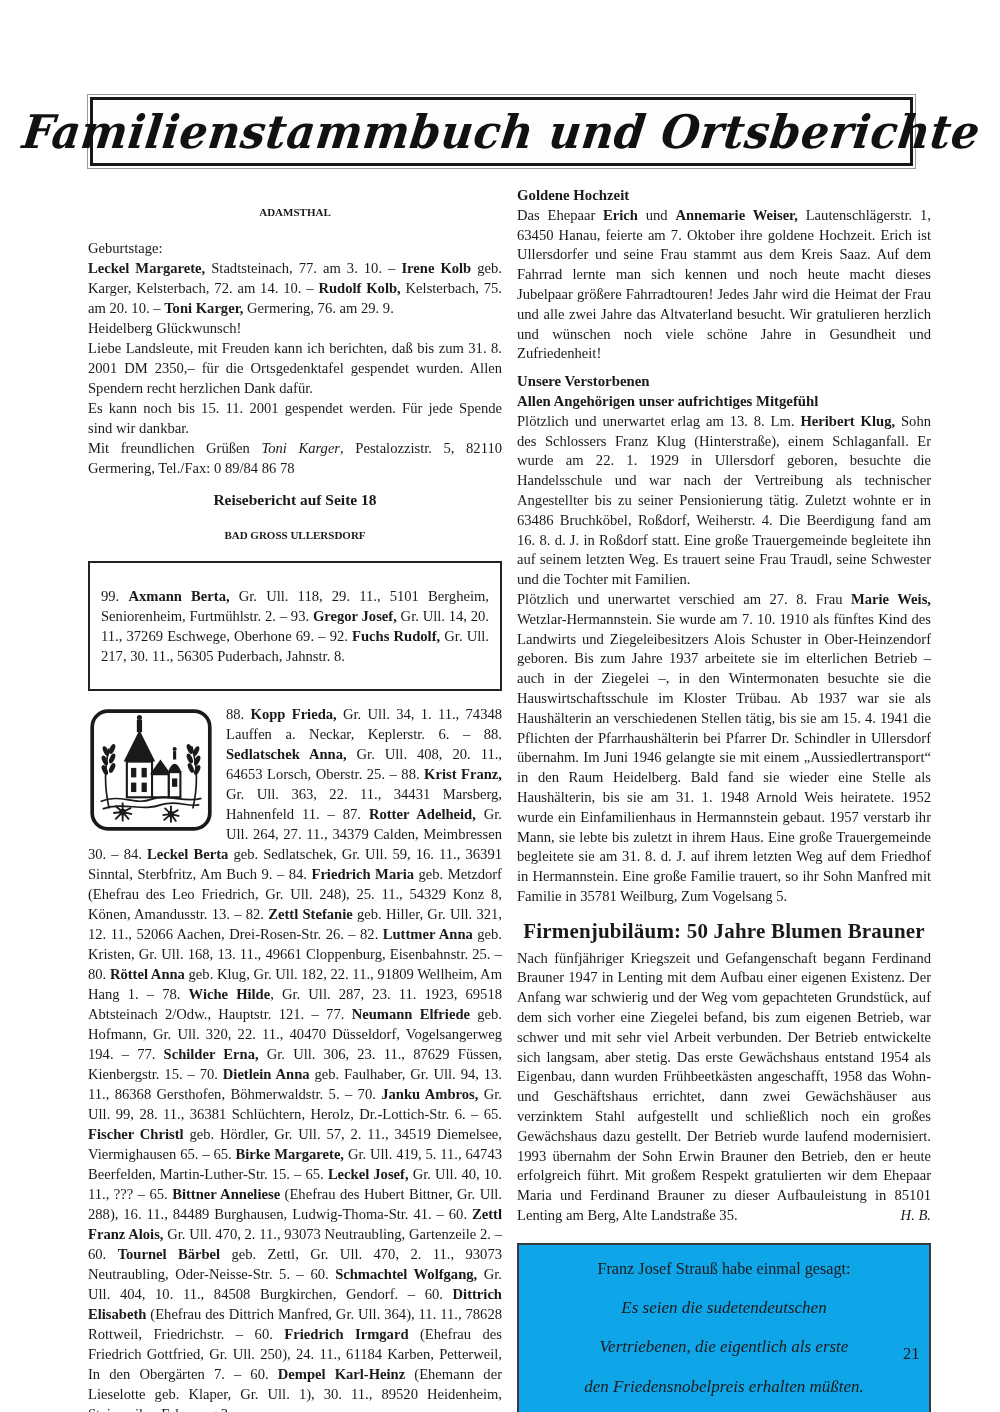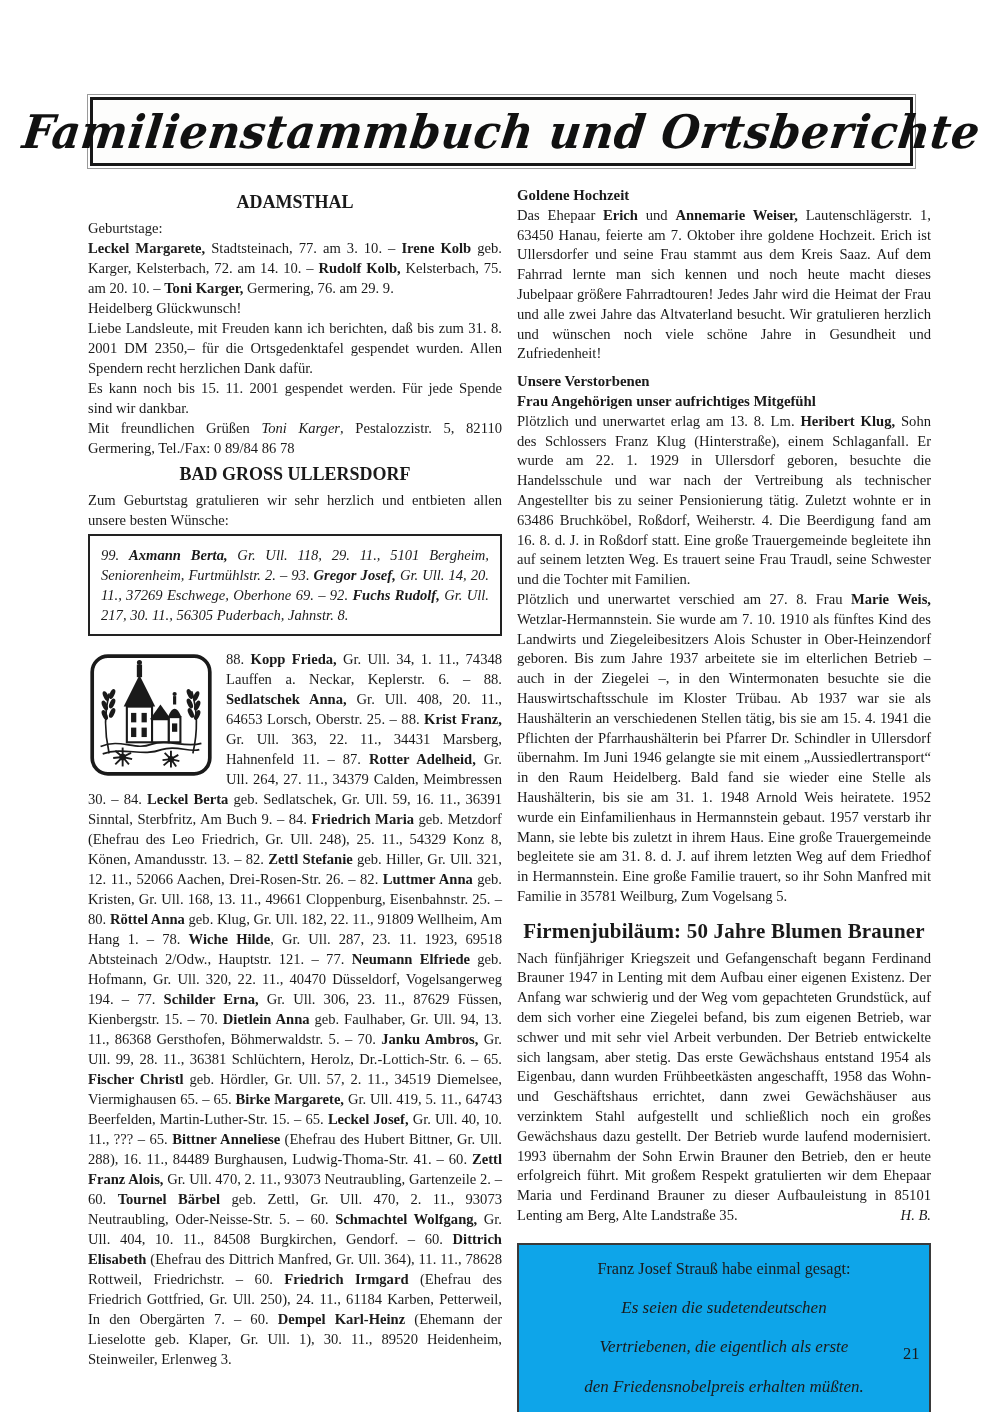--- a/index.html
+++ b/index.html
@@ -21,25 +21,25 @@
   }
   
   .col { position:absolute; top:186px; width:414px; }
   .col-left  { left:88px; }
   .col-right { left:517px; }
   .bt {
     margin:0; font-size:14.6px; line-height:20px; text-align:justify;
     hyphens:auto; -webkit-hyphens:auto;
   }
   .col-right .bt { line-height:19.8px; }
-  .h-sec { margin:6px; font-size:18px; line-height:20px; font-weight:bold; text-align:center; }
+  .h-sec { margin:16px; font-size:11px; line-height:20px; font-weight:bold; text-align:center; }
   .h-run { margin:0; font-size:14.8px; line-height:19.8px; font-weight:bold; text-align:left; }
   .h-note { margin:13px 0 15px 0; font-size:15.5px; font-weight:bold; text-align:center; }
   .mt-sec { margin-top:8px; }
-  .list-box { border:2px solid #222; padding:9px 11px; margin:4px 0 13px 0;font-style:italic; }
+  .list-box { border:2px solid #222; padding:23px 11px; margin:4px 0 13px 0; }
   .church-float { float:left; width:126px; height:126px; margin:3px 12px 2px 0; }
   .church-float svg { display:block; }
   .h-jub { margin:12px 0 5px 0; font-size:21px; line-height:25px; font-weight:bold; text-align:center; letter-spacing:0.2px; }
   .quote-box {
     border:2px solid #3a3a3a; margin-top:17px; padding:13px 10px 15px 10px;
     text-align:center; background:#0ea5e9;
   }
   .quote-intro { margin:0 0 9px 0; font-size:16.2px; line-height:22px; }
   .quote-line { margin:16px; font-size:17px; line-height:23.5px; font-style:italic; }
   .page-number { position:absolute; left:903px; top:1344px; font-size:16.5px; }
@@ -55,22 +55,22 @@
   </header>
 
   <section class="col col-left">
     <h2 class="h-sec">ADAMSTHAL</h2>
     <p class="bt">Geburtstage:</p>
     <p class="bt"><b>Leckel Margarete,</b> Stadtsteinach, 77. am 3. 10. – <b>Irene Kolb</b> geb. Karger, Kelsterbach, 72. am 14. 10. – <b>Rudolf Kolb,</b> Kelsterbach, 75. am 20. 10. – <b>Toni Karger,</b> Germering, 76. am 29. 9.</p>
     <p class="bt">Heidelberg Glückwunsch!</p>
     <p class="bt">Liebe Landsleute, mit Freuden kann ich berichten, daß bis zum 31. 8. 2001 DM 2350,– für die Ortsgedenktafel gespendet wurden. Allen Spendern recht herzlichen Dank dafür.</p>
     <p class="bt">Es kann noch bis 15. 11. 2001 gespendet werden. Für jede Spende sind wir dankbar.</p>
     <p class="bt">Mit freundlichen Grüßen <span style="font-style: italic;">Toni Karger</span>, Pestalozzistr. 5, 82110 Germering, Tel./Fax: 0 89/84 86 78</p>
+    <p class="h-note">Reisebericht auf Seite 18</p>
     <h2 class="h-sec">BAD GROSS ULLERSDORF</h2>
-    <p class="bt">Zum Geburtstag gratulieren wir sehr herzlich und entbieten allen unsere besten Wünsche:</p>
 
     <div class="list-box">
       <p class="bt">99. <b>Axmann Berta,</b> Gr. Ull. 118, 29. 11., 5101 Bergheim, Seniorenheim, Furtmühlstr. 2. – 93. <b>Gregor Josef,</b> Gr. Ull. 14, 20. 11., 37269 Eschwege, Oberhone 69. – 92. <b>Fuchs Rudolf,</b> Gr. Ull. 217, 30. 11., 56305 Puderbach, Jahnstr. 8.</p>
     </div>
 
     <div class="bt">
       <span class="church-float">
         <svg viewBox="0 0 120 120" width="126" height="126" aria-hidden="true">
           <rect x="4" y="4" width="112" height="112" rx="15" fill="#ffffff" stroke="#1a1a1a" stroke-width="3.5"></rect>
           <g stroke="#1a1a1a" stroke-width="1.6" fill="none" stroke-linecap="round">
@@ -139,21 +139,21 @@
         </svg>
       </span><span>88. <b>Kopp Frieda,</b> Gr. Ull. 34, 1. 11., 74348 Lauffen a. Neckar, Keplerstr. 6. – 88. <b>Sedlatschek Anna,</b> Gr. Ull. 408, 20. 11., 64653 Lorsch, Oberstr. 25. – 88. <b>Krist Franz,</b> Gr. Ull. 363, 22. 11., 34431 Marsberg, Hahnenfeld 11. – 87. <b>Rotter Adelheid,</b> Gr. Ull. 264, 27. 11., 34379 Calden, Meimbressen 30. – 84. <b>Leckel Berta</b> geb. Sedlatschek, Gr. Ull. 59, 16. 11., 36391 Sinntal, Sterbfritz, Am Buch 9. – 84. <b>Friedrich Maria</b> geb. Metzdorf (Ehefrau des Leo Friedrich, Gr. Ull. 248), 25. 11., 54329 Konz 8, Könen, Amandusstr. 13. – 82. <b>Zettl Stefanie</b> geb. Hiller, Gr. Ull. 321, 12. 11., 52066 Aachen, Drei-Rosen-Str. 26. – 82. <b>Luttmer Anna</b> geb. Kristen, Gr. Ull. 168, 13. 11., 49661 Cloppenburg, Eisenbahnstr. 25. – 80. <b>Röttel Anna</b> geb. Klug, Gr. Ull. 182, 22. 11., 91809 Wellheim, Am Hang 1. – 78. <b>Wiche Hilde</b>, Gr. Ull. 287, 23. 11. 1923, 69518 Abtsteinach 2/Odw., Hauptstr. 121. – 77. <b>Neumann Elfriede</b> geb. Hofmann, Gr. Ull. 320, 22. 11., 40470 Düsseldorf, Vogelsangerweg 194. – 77. <b>Schilder Erna,</b> Gr. Ull. 306, 23. 11., 87629 Füssen, Kienbergstr. 15. – 70. <b>Dietlein Anna</b> geb. Faulhaber, Gr. Ull. 94, 13. 11., 86368 Gersthofen, Böhmerwaldstr. 5. – 70. <b>Janku Ambros,</b> Gr. Ull. 99, 28. 11., 36381 Schlüchtern, Herolz, Dr.-Lottich-Str. 6. – 65. <b>Fischer Christl</b> geb. Hördler, Gr. Ull. 57, 2. 11., 34519 Diemelsee, Viermighausen 65. – 65. <b>Birke Margarete,</b> Gr. Ull. 419, 5. 11., 64743 Beerfelden, Martin-Luther-Str. 15. – 65. <b>Leckel Josef,</b> Gr. Ull. 40, 10. 11., ??? – 65. <b>Bittner Anneliese</b> (Ehefrau des Hubert Bittner, Gr. Ull. 288), 16. 11., 84489 Burghausen, Ludwig-Thoma-Str. 41. – 60. <b>Zettl Franz Alois,</b> Gr. Ull. 470, 2. 11., 93073 Neutraubling, Gartenzeile 2. – 60. <b>Tournel Bärbel</b> geb. Zettl, Gr. Ull. 470, 2. 11., 93073 Neutraubling, Oder-Neisse-Str. 5. – 60. <b>Schmachtel Wolfgang,</b> Gr. Ull. 404, 10. 11., 84508 Burgkirchen, Gendorf. – 60. <b>Dittrich Elisabeth</b> (Ehefrau des Dittrich Manfred, Gr. Ull. 364), 11. 11., 78628 Rottweil, Friedrichstr. – 60. <b>Friedrich Irmgard</b> (Ehefrau des Friedrich Gottfried, Gr. Ull. 250), 24. 11., 61184 Karben, Petterweil, In den Obergärten 7. – 60. <b>Dempel Karl-Heinz</b> (Ehemann der Lieselotte geb. Klaper, Gr. Ull. 1), 30. 11., 89520 Heidenheim, Steinweiler, Erlenweg 3.</span>
     </div>
   </section>
 
   <section class="col col-right">
     <h3 class="h-run">Goldene Hochzeit</h3>
     <p class="bt">Das Ehepaar <b>Erich</b> und <b>Annemarie Weiser,</b> Lautenschlägerstr. 1, 63450 Hanau, feierte am 7. Oktober ihre goldene Hochzeit. Erich ist Ullersdorfer und seine Frau stammt aus dem Kreis Saaz. Auf dem Fahrrad lernte man sich kennen und noch heute macht dieses Jubelpaar größere Fahrradtouren! Jedes Jahr wird die Heimat der Frau und alle zwei Jahre das Altvaterland besucht. Wir gratulieren herzlich und wünschen noch viele schöne Jahre in Gesundheit und Zufriedenheit!</p>
 
     <h3 class="h-run mt-sec">Unsere Verstorbenen</h3>
-    <h3 class="h-run">Frau Angehörigen unser aufrichtiges Mitgefühl</h3>
+    <h3 class="h-run">Allen Angehörigen unser aufrichtiges Mitgefühl</h3>
     <p class="bt">Plötzlich und unerwartet erlag am 13. 8. Lm. <b>Heribert Klug,</b> Sohn des Schlossers Franz Klug (Hinterstraße), einem Schlaganfall. Er wurde am 22. 1. 1929 in Ullersdorf geboren, besuchte die Handelsschule und war nach der Vertreibung als technischer Angestellter bis zu seiner Pensionierung tätig. Zuletzt wohnte er in 63486 Bruchköbel, Roßdorf, Weiherstr. 4. Die Beerdigung fand am 16. 8. d. J. in Roßdorf statt. Eine große Trauergemeinde begleitete ihn auf seinem letzten Weg. Es trauert seine Frau Traudl, seine Schwester und die Tochter mit Familien.</p>
     <p class="bt">Plötzlich und unerwartet verschied am 27. 8. Frau <b>Marie Weis,</b> Wetzlar-Hermannstein. Sie wurde am 7. 10. 1910 als fünftes Kind des Landwirts und Ziegeleibesitzers Alois Schuster in Ober-Heinzendorf geboren. Bis zum Jahre 1937 arbeitete sie im elterlichen Betrieb – auch in der Ziegelei –, in den Wintermonaten besuchte sie die Hauswirtschaftsschule im Kloster Trübau. Ab 1937 war sie als Haushälterin an verschiedenen Stellen tätig, bis sie am 15. 4. 1941 die Pflichten der Pfarrhaushälterin bei Pfarrer Dr. Schindler in Ullersdorf übernahm. Im Juni 1946 gelangte sie mit einem „Aussiedlertransport“ in den Raum Heidelberg. Bald fand sie wieder eine Stelle als Haushälterin, bis sie am 31. 1. 1948 Arnold Weis heiratete. 1952 wurde ein Einfamilienhaus in Hermannstein gebaut. 1957 verstarb ihr Mann, sie lebte bis zuletzt in ihrem Haus. Eine große Trauergemeinde begleitete sie am 31. 8. d. J. auf ihrem letzten Weg auf dem Friedhof in Hermannstein. Eine große Familie trauert, so ihr Sohn Manfred mit Familie in 35781 Weilburg, Zum Vogelsang 5.</p>
 
     <h2 class="h-jub">Firmenjubiläum: 50 Jahre Blumen Brauner</h2>
     <p class="bt">Nach fünfjähriger Kriegszeit und Gefangenschaft begann Ferdinand Brauner 1947 in Lenting mit dem Aufbau einer eigenen Existenz. Der Anfang war schwierig und der Weg vom gepachteten Grundstück, auf dem sich vorher eine Ziegelei befand, bis zum eigenen Betrieb, war schwer und mit sehr viel Arbeit verbunden. Der Betrieb entwickelte sich langsam, aber stetig. Das erste Gewächshaus entstand 1954 als Eigenbau, dann wurden Frühbeetkästen angeschafft, 1958 das Wohn- und Geschäftshaus errichtet, dann zwei Gewächshäuser aus verzinktem Stahl aufgestellt und schließlich noch ein großes Gewächshaus dazu gestellt. Der Betrieb wurde laufend modernisiert. 1993 übernahm der Sohn Erwin Brauner den Betrieb, den er heute erfolgreich führt. Mit großem Respekt gratulierten wir dem Ehepaar Maria und Ferdinand Brauner zu dieser Aufbauleistung in 85101 Lenting am Berg, Alte Landstraße 35.<span style="font-style: italic; float: right;">H. B.</span></p>
 
     <div class="quote-box">
       <p class="quote-intro">Franz Josef Strauß habe einmal gesagt:</p>
       <p class="quote-line">Es seien die sudetendeutschen</p>
       <p class="quote-line">Vertriebenen, die eigentlich als erste</p>

